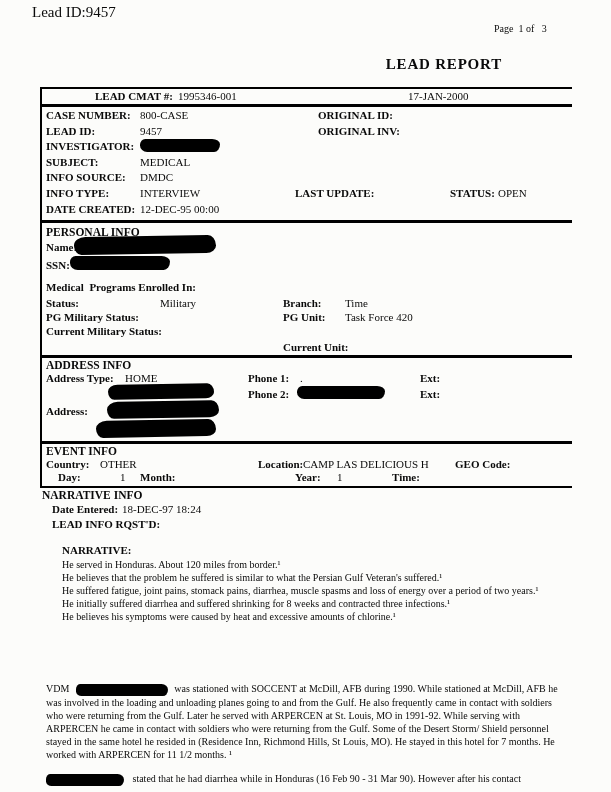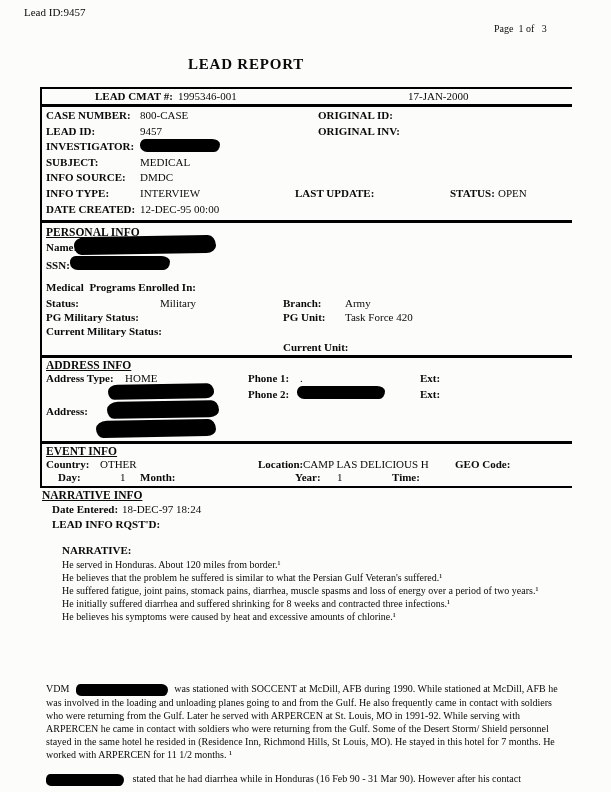--- a/index.html
+++ b/index.html
@@ -5,41 +5,41 @@
   html,body{margin:0;padding:0;}
   body{width:611px;height:792px;background:#e9e9e9;}
   .page{
     position:relative;width:611px;height:792px;margin:0 auto;
     background:#fcfcfa;color:#0a0a0a;
     font-family:"Liberation Serif","DejaVu Serif",serif;
     overflow:hidden;
   }
   .abs{position:absolute;white-space:pre;font-size:11px;line-height:13px;}
   .lab{font-weight:700;}
-  .sect{font-weight:700;font-size:11.5px;text-decoration:underline;}
+  .sect{font-weight:700;font-size:11.5px;}
   .title{font-weight:700;font-size:15px;letter-spacing:.8px;}
   .hline{position:absolute;background:#000;}
   .vline{position:absolute;background:#000;width:1.6px;}
   .redact{position:absolute;background:#000;}
   .r1{border-radius:8px 12px 9px 11px / 9px 8px 12px 10px;}
   .r2{border-radius:14px 10px 12px 9px / 10px 13px 9px 12px;transform:rotate(-1deg);}
   .redact-inline{display:inline-block;background:#000;vertical-align:middle;
     border-radius:7px 10px 8px 9px / 8px 9px 10px 7px;}
   .para{position:absolute;font-size:10px;line-height:13px;white-space:normal;}
   .para div{margin:0;}
 </style>
 </head>
 <body>
 
 <div class="page">
 
-  <span class="abs" style="left:24px;top:6px;font-size:11px">Lead ID:9457</span>
+  <span class="abs" style="left:32px;top:6px;font-size:15px">Lead ID:9457</span>
   <span class="abs" style="left:494px;top:22px;font-size:10px">Page  1 of   3</span>
 
-  <div class="abs title" style="left:4px;top:58px;width:484px;text-align:center">LEAD REPORT</div>
+  <div class="abs title" style="left:18px;top:58px;width:484px;text-align:right">LEAD REPORT</div>
 
   <div class="hline" style="left:40px;top:87px;width:532px;height:1.8px"></div>
   <span class="abs lab" style="left:95px;top:90px">LEAD CMAT #:</span>
   <span class="abs" style="left:178px;top:90px">1995346-001</span>
   <span class="abs" style="left:408px;top:90px">17-JAN-2000</span>
   <div class="hline" style="left:40px;top:104px;width:532px;height:2.5px"></div>
 
   <div class="vline" style="left:40px;top:87px;height:400px"></div>
 
   <span class="abs lab" style="left:46px;top:109px">CASE NUMBER:</span>
@@ -75,21 +75,21 @@
   <div class="redact r2" style="left:74px;top:236px;width:142px;height:18px"></div>
 
   <span class="abs lab" style="left:46px;top:259px">SSN:</span>
   <div class="redact r1" style="left:70px;top:256px;width:100px;height:14px"></div>
 
   <span class="abs lab" style="left:46px;top:281px">Medical  Programs Enrolled In:</span>
 
   <span class="abs lab" style="left:46px;top:297px">Status:</span>
   <span class="abs" style="left:160px;top:297px">Military</span>
   <span class="abs lab" style="left:283px;top:297px">Branch:</span>
-  <span class="abs" style="left:345px;top:297px">Army</span>
+  <span class="abs" style="left:345px;top:297px">Time</span>
 
   <span class="abs lab" style="left:46px;top:311px">PG Military Status:</span>
   <span class="abs lab" style="left:283px;top:311px">PG Unit:</span>
   <span class="abs" style="left:345px;top:311px">Task Force 420</span>
 
   <span class="abs lab" style="left:46px;top:325px">Current Military Status:</span>
 
   <span class="abs lab" style="left:283px;top:341px">Current Unit:</span>
 
   <div class="hline" style="left:40px;top:355px;width:532px;height:2.5px"></div>

